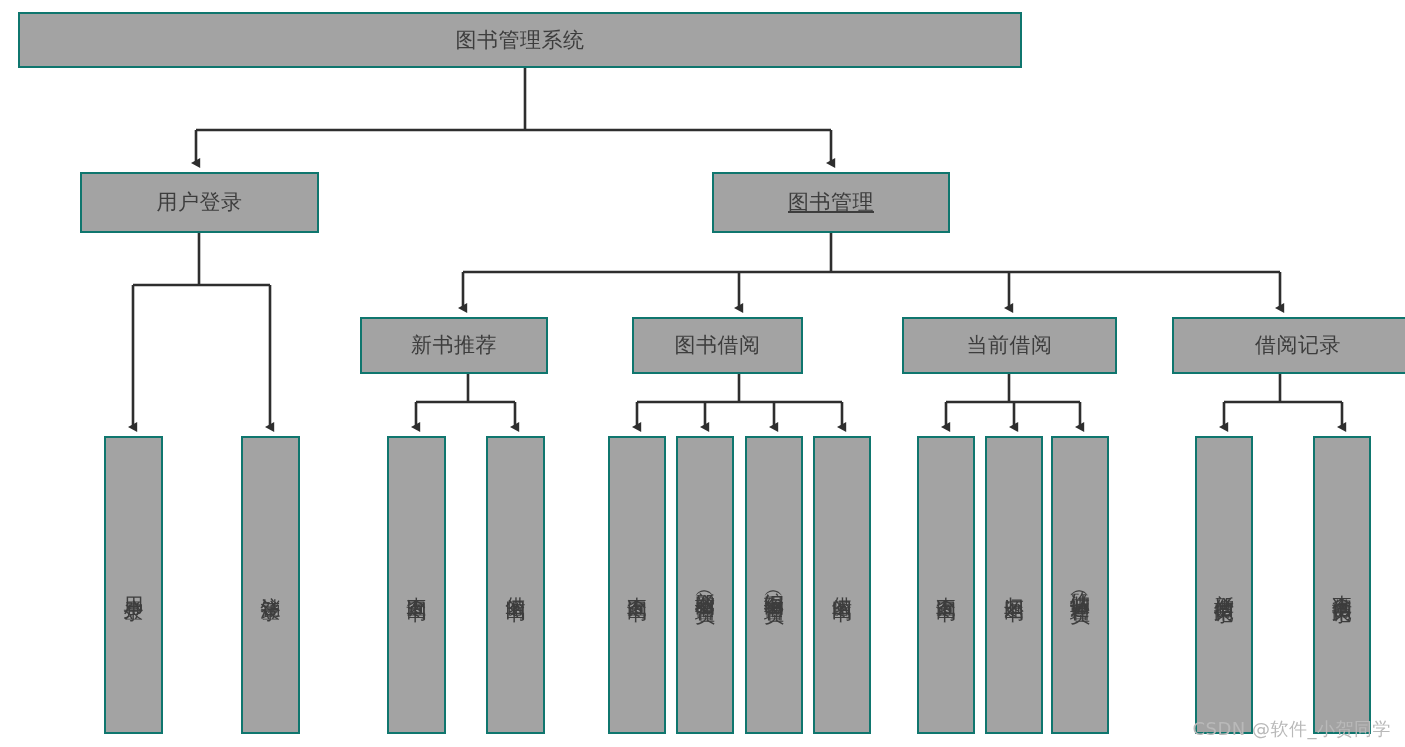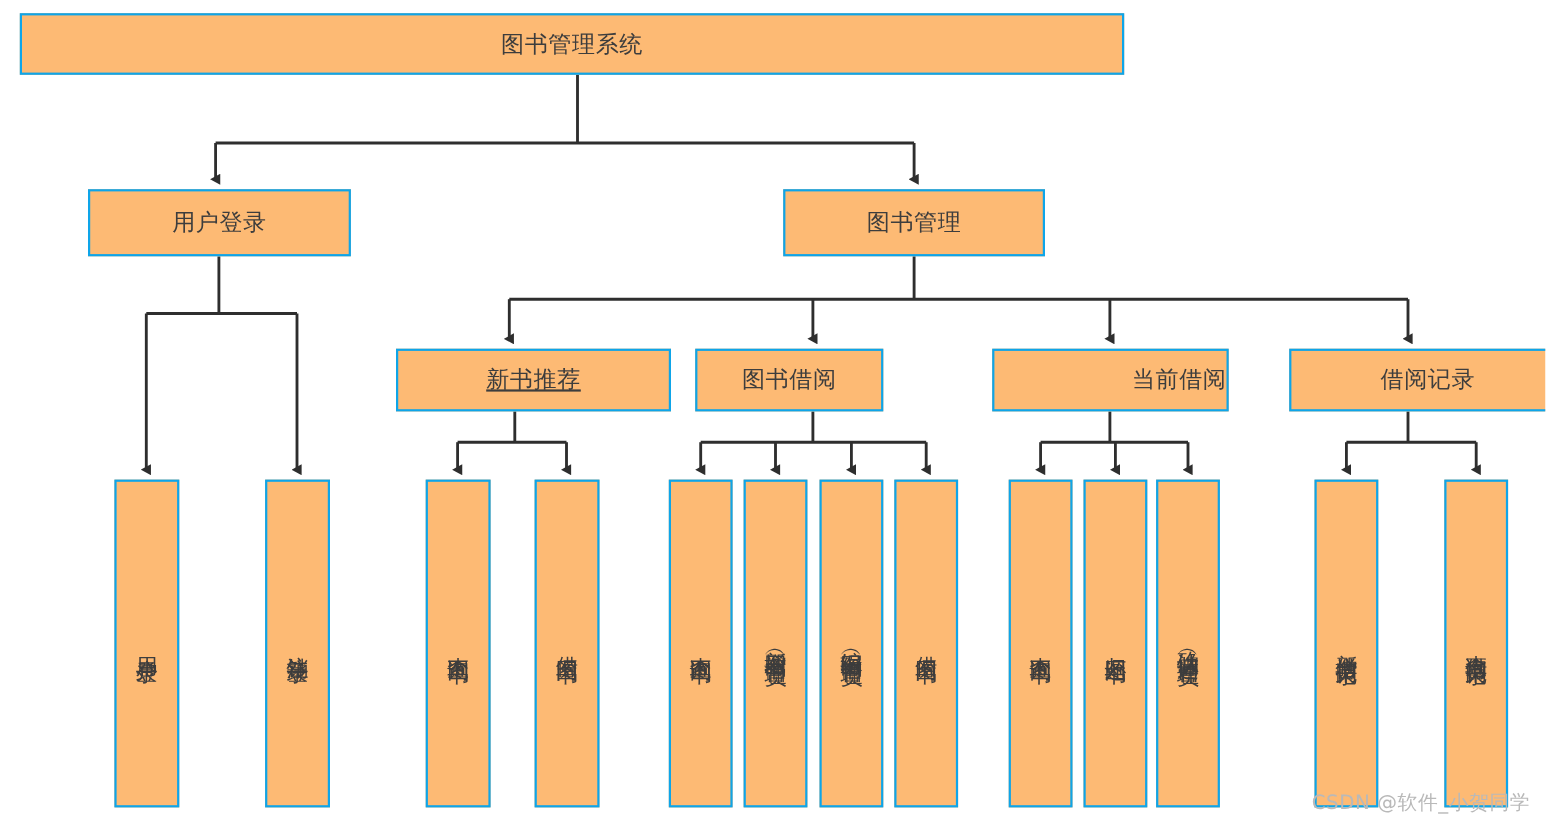--- a/index.html
+++ b/index.html
@@ -22,22 +22,22 @@
     position: absolute;
     left: 0;
     top: 0;
     width: 1405px;
     height: 747px;
     pointer-events: none;
   }
   .node {
     position: absolute;
     box-sizing: border-box;
-    background: #fdba74;
-    border: 2px solid #0ea5e9;
+    background: #a3a3a3;
+    border: 2px solid #0f766e;
     display: flex;
     align-items: center;
     justify-content: center;
     color: #3d3d3d;
   }
   .node.root {
     border-width: 2px;
   }
   .node-label {
     font-size: 21px;
@@ -129,33 +129,33 @@
   </svg>
 
   <div class="node root" style="left:18px; top:12px; width:1004px; height:56px;">
     <span class="node-label">图书管理系统</span>
   </div>
 
   <div class="node" style="left:80px; top:172px; width:239px; height:61px;">
     <span class="node-label">用户登录</span>
   </div>
 
-  <div class="node" style="left:712px; top:172px; width:238px; height:61px;">
+  <div class="node" style="left:712px; top:172px; width:238px; height:61px;text-decoration:underline;">
     <span class="node-label">图书管理</span>
   </div>
 
-  <div class="node" style="left:360px; top:317px; width:250px; height:57px;text-decoration:underline;">
+  <div class="node" style="left:360px; top:317px; width:188px; height:57px;">
     <span class="node-label">新书推荐</span>
   </div>
 
   <div class="node" style="left:632px; top:317px; width:171px; height:57px;">
     <span class="node-label">图书借阅</span>
   </div>
 
-  <div class="node" style="left:902px; top:317px; width:215px; height:57px;justify-content:flex-end;">
+  <div class="node" style="left:902px; top:317px; width:215px; height:57px;">
     <span class="node-label">当前借阅</span>
   </div>
 
   <div class="node" style="left:1172px; top:317px; width:252px; height:57px;">
     <span class="node-label">借阅记录</span>
   </div>
 
   <div class="node leaf" style="left:104px; top:436px; width:59px; height:298px;">
     <span class="node-label">用户登录</span>
   </div>

